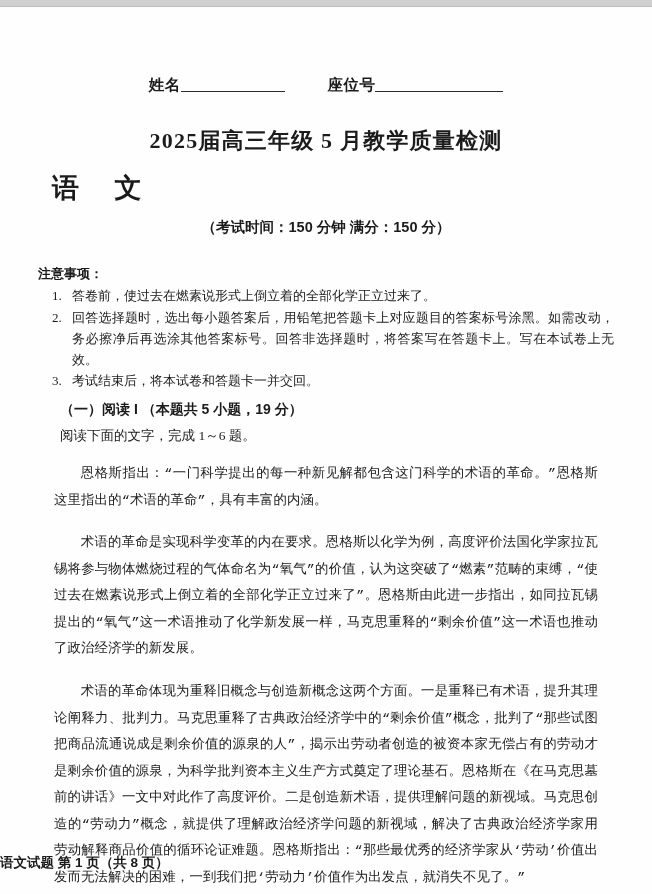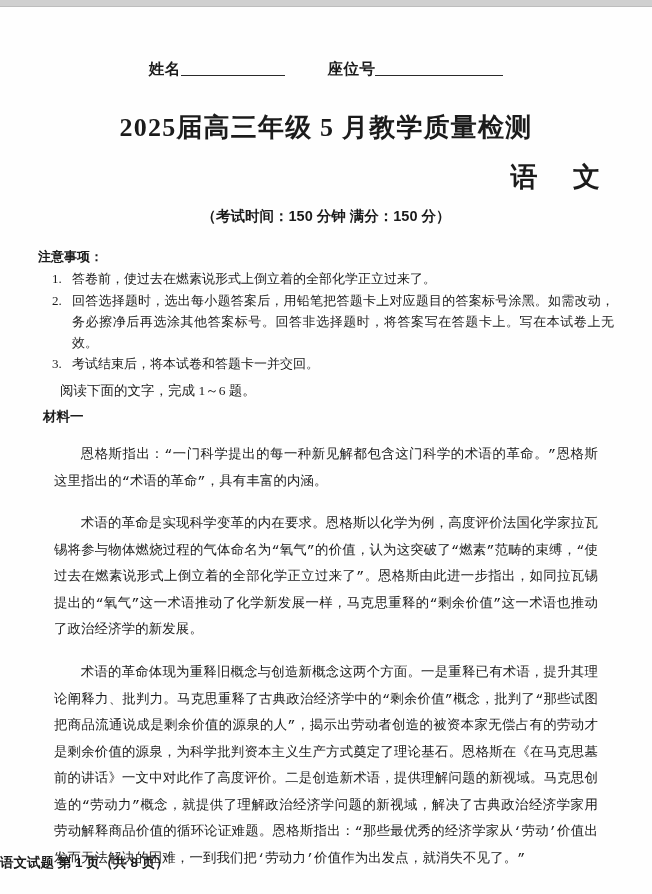--- a/index.html
+++ b/index.html
@@ -23,21 +23,21 @@
     background: #d0d0d0;
     border-bottom: 1px solid #bdbdbd;
   }
   .page {
     position: absolute;
     top: 7px; left: 0;
     width: 652px;
     height: 887px;
     background: #fefefe;
     box-sizing: border-box;
-    padding: 0 38px;
+    padding: 16px 38px;
   }
 
   
   .id-line {
     margin-top: 52px;
     text-align: center;
     font-size: 15.5px;
     letter-spacing: 0.5px;
     white-space: nowrap;
   }
@@ -60,45 +60,45 @@
     font-size: 15px;
     font-weight: 700;
     font-family: "Liberation Sans", sans-serif;
     letter-spacing: 0.4px;
   }
 
   
   .exam-title {
     margin-top: 30px;
     text-align: center;
-    font-size: 26px;
+    font-size: 22px;
     font-weight: 700;
     font-family: "Liberation Serif", serif;
     letter-spacing: 1.2px;
   }
   .subject-title {
     margin-top: 14px;
-    text-align: right;
+    text-align: left;
     font-size: 27px;
     font-weight: 700;
     font-family: "Liberation Sans", sans-serif;
     letter-spacing: 14px;
     text-indent: 14px;
   }
   .exam-meta {
     margin-top: 12px;
     text-align: center;
     font-size: 14.5px;
     font-weight: 700;
     font-family: "Liberation Sans", sans-serif;
   }
 
   
   .notice {
-    margin-top: 20px;
+    margin-top: 26px;
     font-size: 13px;
     line-height: 1.62;
   }
   .notice-title {
     font-weight: 700;
     font-family: "Liberation Sans", sans-serif;
     font-size: 13px;
     margin-bottom: 1px;
   }
   .notice-item {
@@ -204,22 +204,22 @@
     <div class="notice-item">
       <span class="notice-num">2.</span>
       <span class="notice-text">回答选择题时，选出每小题答案后，用铅笔把答题卡上对应题目的答案标号涂黑。如需改动，务必擦净后再选涂其他答案标号。回答非选择题时，将答案写在答题卡上。写在本试卷上无效。</span>
     </div>
     <div class="notice-item">
       <span class="notice-num">3.</span>
       <span class="notice-text">考试结束后，将本试卷和答题卡一并交回。</span>
     </div>
   </div>
 
+  <div class="sec-sub">（一）阅读 I （本题共 5 小题，19 分）</div>
   <div class="sec-instr">阅读下面的文字，完成 1～6 题。</div>
-  <div class="material-label">材料一</div>
 
   <div class="passage">
     <p>恩格斯指出：“一门科学提出的每一种新见解都包含这门科学的术语的革命。”恩格斯这里指出的“术语的革命”，具有丰富的内涵。</p>
     <p>术语的革命是实现科学变革的内在要求。恩格斯以化学为例，高度评价法国化学家拉瓦锡将参与物体燃烧过程的气体命名为“氧气”的价值，认为这突破了“燃素”范畴的束缚，“使过去在燃素说形式上倒立着的全部化学正立过来了”。恩格斯由此进一步指出，如同拉瓦锡提出的“氧气”这一术语推动了化学新发展一样，马克思重释的“剩余价值”这一术语也推动了政治经济学的新发展。</p>
     <p>术语的革命体现为重释旧概念与创造新概念这两个方面。一是重释已有术语，提升其理论阐释力、批判力。马克思重释了古典政治经济学中的“剩余价值”概念，批判了“那些试图把商品流通说成是剩余价值的源泉的人”，揭示出劳动者创造的被资本家无偿占有的劳动才是剩余价值的源泉，为科学批判资本主义生产方式奠定了理论基石。恩格斯在《在马克思墓前的讲话》一文中对此作了高度评价。二是创造新术语，提供理解问题的新视域。马克思创造的“劳动力”概念，就提供了理解政治经济学问题的新视域，解决了古典政治经济学家用劳动解释商品价值的循环论证难题。恩格斯指出：“那些最优秀的经济学家从‘劳动’价值出发而无法解决的困难，一到我们把‘劳动力’价值作为出发点，就消失不见了。”</p>
 
   </div>
 
   <div class="footer">语文试题  第 1 页（共 8 页）</div>
 </div>

